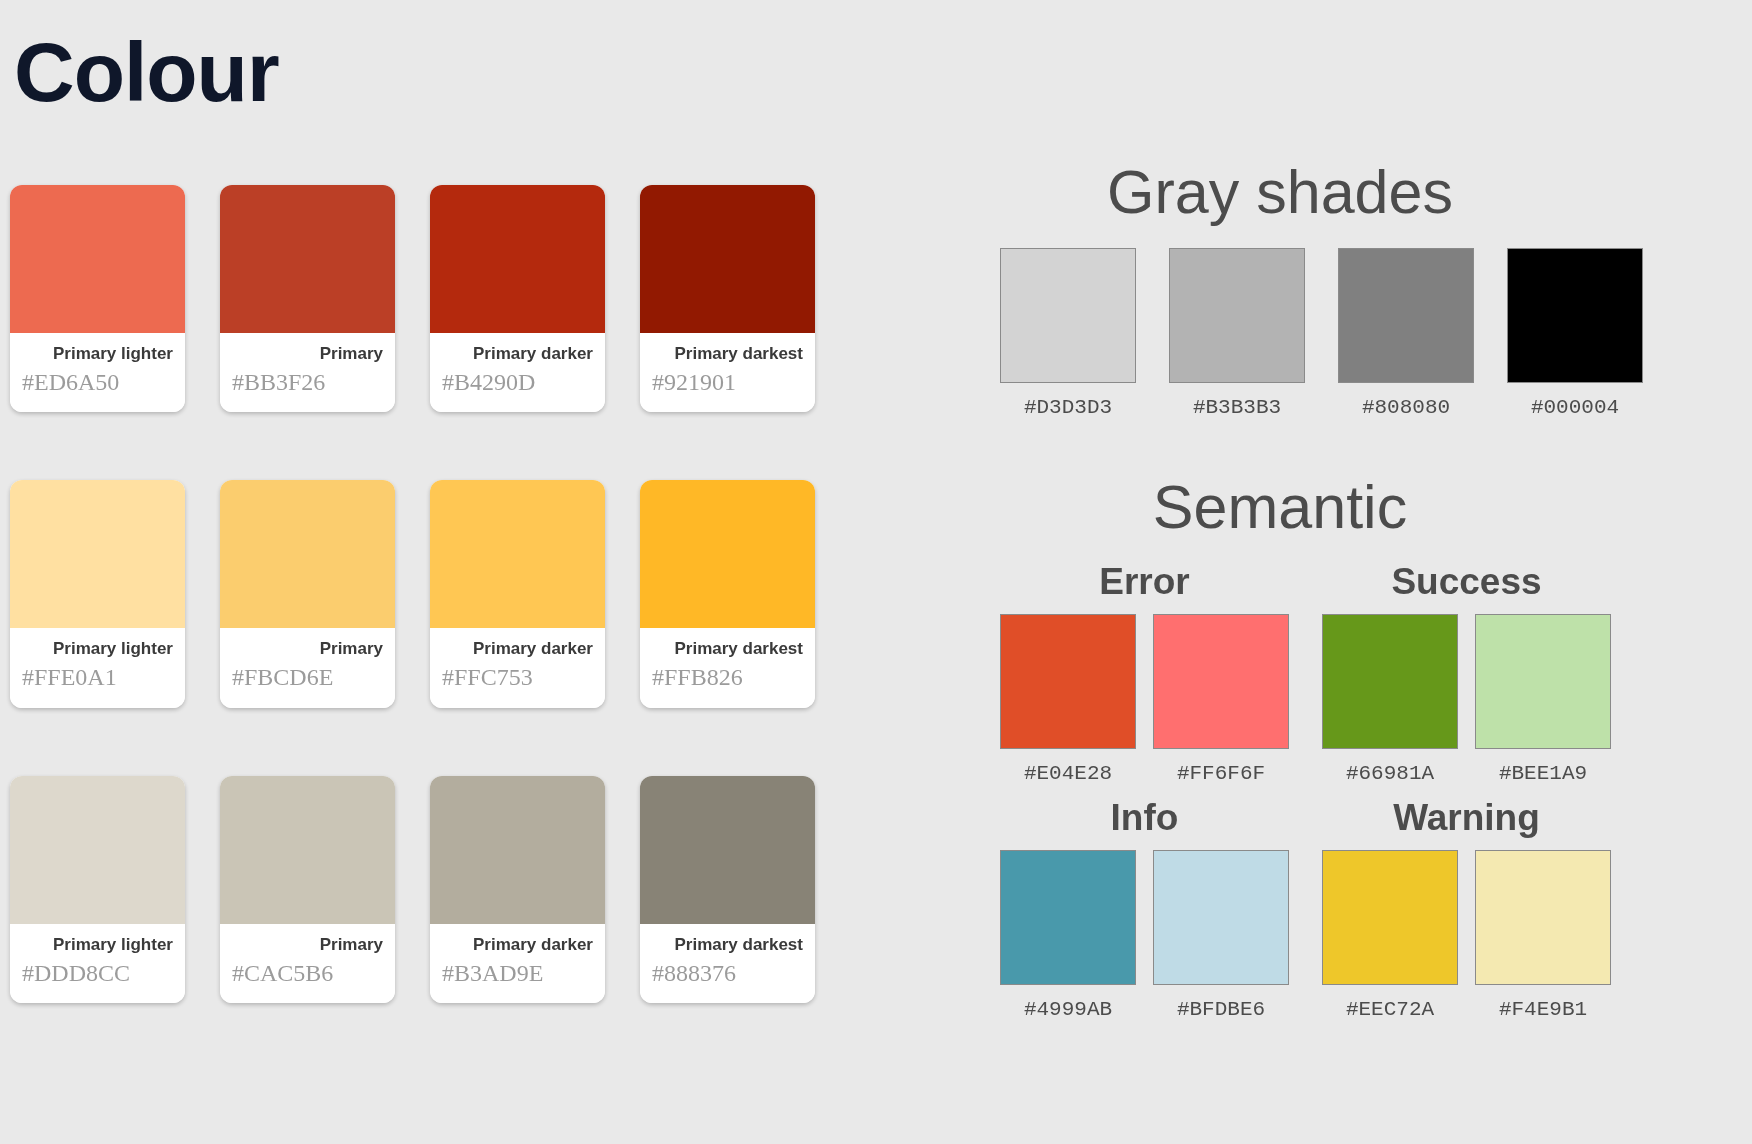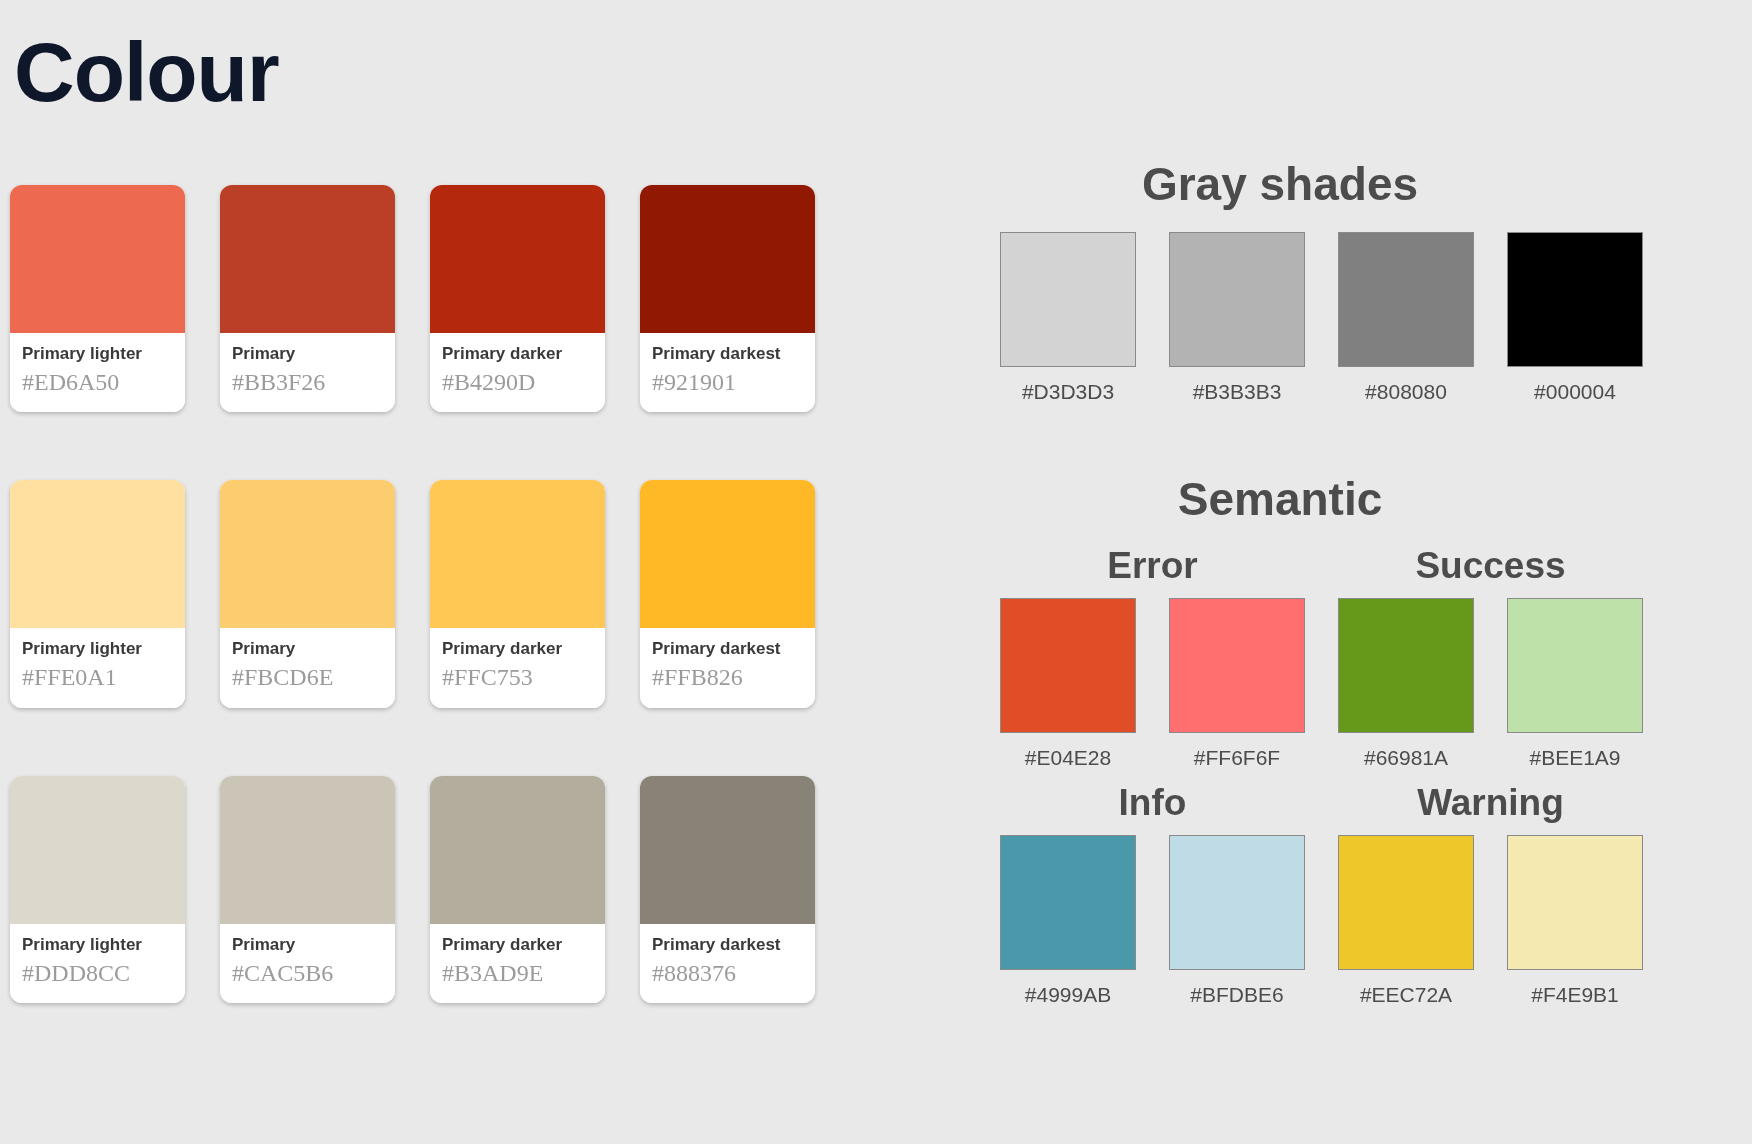--- a/index.html
+++ b/index.html
@@ -61,20 +61,21 @@
     padding: 10px 12px 14px 12px;
     background: #ffffff;
   }
 
   .swatch-name {
     font-size: 17px;
     font-weight: bold;
     color: #3a3a3a;
     line-height: 1.35;
     white-space: nowrap;
+    text-align: right;
   }
 
   .swatch-hex {
     font-size: 24px;
     color: #9b9b9b;
     line-height: 1.35;
     white-space: nowrap;
     font-family: Liberation Serif, serif;
   }
 
@@ -87,22 +88,22 @@
   }
 
   #semantic-section {
     position: absolute;
     left: 1000px;
     top: 475px;
     width: 760px;
   }
 
   .section-heading {
-    font-size: 46px;
-    font-weight: bold;
+    font-size: 61px;
+    font-weight: normal;
     color: #4c4c4c;
     text-align: center;
     width: 560px;
     margin: 0 0 24px 0;
     line-height: 1.05;
   }
 
   .sub-heading {
     font-size: 37px;
     font-weight: bold;
@@ -114,20 +115,21 @@
 
   .flat-row {
     display: flex;
     gap: 33px;
   }
 
   .flat-swatch-wrap {
     width: 136px;
     flex: 0 0 auto;
     text-align: center;
+    font-family: Liberation Mono, monospace;
   }
 
   .flat-chip {
     width: 136px;
     height: 135px;
     border: 1px solid #8a8a8a;
   }
 
   .flat-hex {
     font-size: 21px;
@@ -140,21 +142,21 @@
   .semantic-grid {
     display: flex;
     gap: 33px;
   }
 
   .semantic-group {
     flex: 0 0 auto;
   }
 
   .semantic-group .flat-row {
-    gap: 33px;
+    gap: 17px;
   }
 </style>
 </head>
 <body style="background-color: rgb(233, 233, 233);">
 
 <h1 id="page-title" style="color: #0f172a;">Colour</h1>
 
 <section id="palette-area">
 
   <div class="palette-row">

